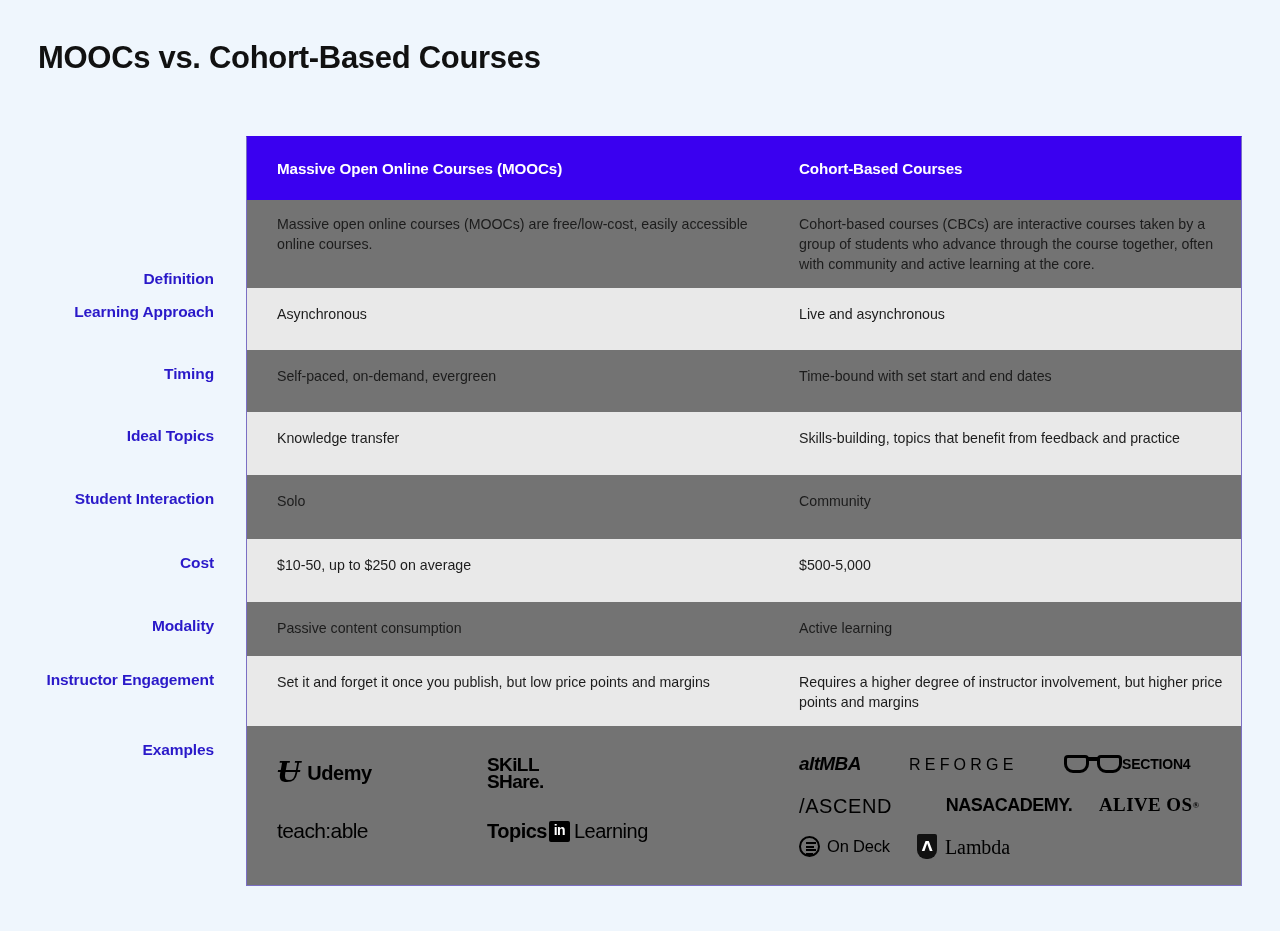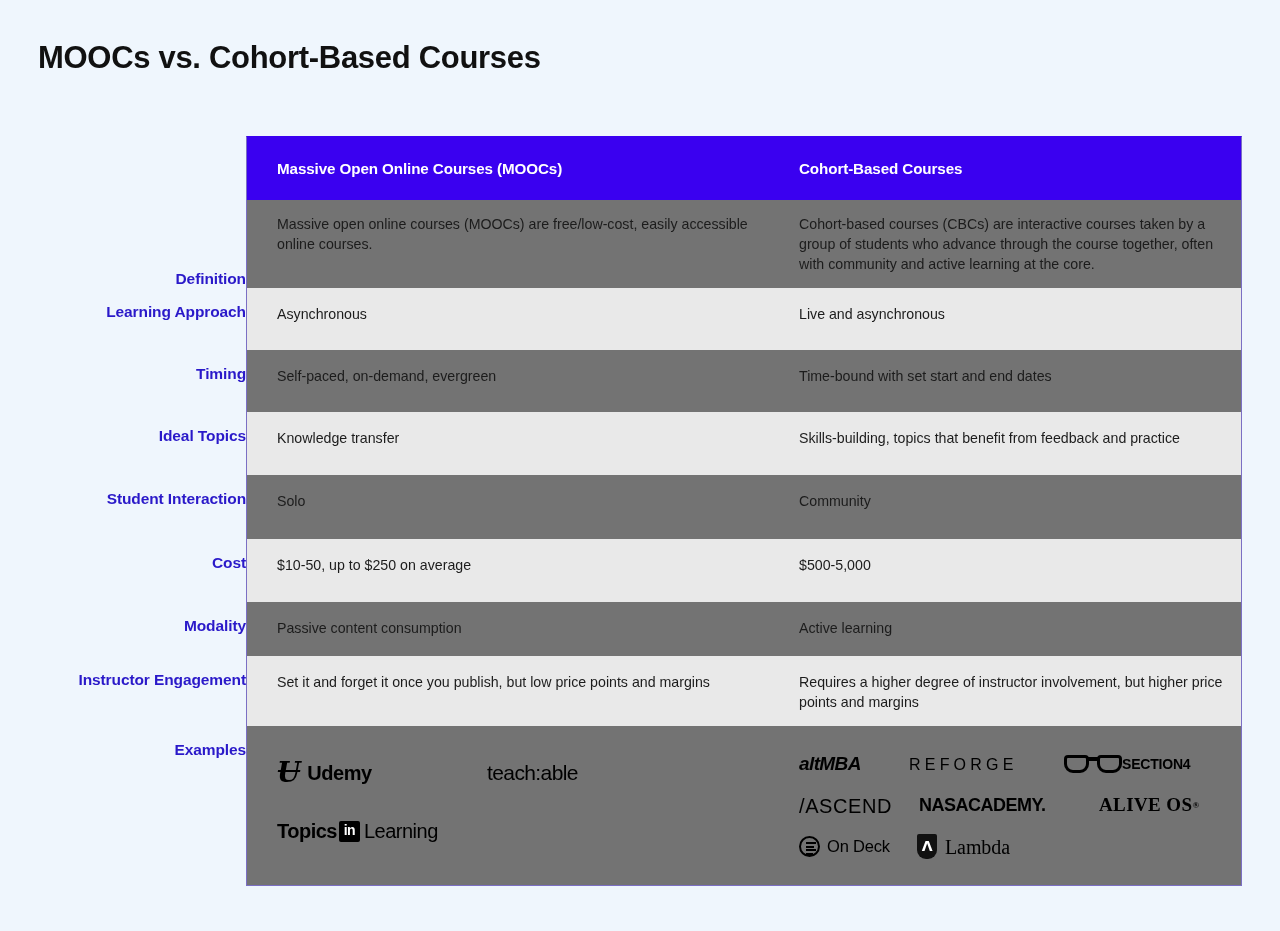--- a/index.html
+++ b/index.html
@@ -45,21 +45,21 @@
     display: flex;
     align-items: flex-start;
     position: relative;
   }
 
   
   .rowlabel {
     width: 208px;
     flex: 0 0 208px;
     text-align: right;
-    padding-right: 0;
+    padding-right: 32px;
     font-size: 15.5px;
     font-weight: bold;
     color: #2a19c9;
     line-height: 1.25;
     letter-spacing: -0.1px;
   }
 
   .cells {
     flex: 1 1 auto;
     display: flex;
@@ -131,21 +131,21 @@
     display: flex;
     flex-wrap: wrap;
     align-items: center;
   }
   .logo-grid.left .logo-slot { width: 210px; height: 58px; display: flex; align-items: center; }
   .logo-grid.right .logo-slot { height: 41px; display: flex; align-items: center; }
   .logo-grid.right .w-a { width: 110px; }
   .logo-grid.right .w-b { width: 155px; }
   .logo-grid.right .w-c { width: 100px; }
   .logo-grid.right .w-d { width: 120px; }
-  .logo-grid.right .w-e { width: 180px; }
+  .logo-grid.right .w-e { width: 180px; justify-content: center; }
   .logo-grid.right .w-f { width: 110px; }
   .logo-grid.right .w-g { width: 118px; }
   .logo-grid.right .w-h { width: 120px; }
 
   
   .lg { color: #000; white-space: nowrap; display: flex; align-items: center; }
 
   .lg-udemy { font-size: 20px; font-weight: bold; letter-spacing: -0.4px; }
   .udemy-mark { font-family: "DejaVu Serif", serif; font-style: italic; font-weight: bold;
                 font-size: 27px; margin-right: 7px; line-height: 1; transform: translateY(-1px); }
@@ -285,20 +285,26 @@
         <div class="cell c1 logos">
           <div class="logo-grid left">
 
             <div class="logo-slot">
               <span class="lg lg-udemy">
                 <span class="udemy-mark">Ʉ</span>
                 <span>Udemy</span>
               </span>
             </div>
 
+            <div class="logo-slot">
+              <span class="lg lg-skillshare">
+                <span class="l1">SKiLL</span>
+                <span class="l2">SHare.</span>
+              </span>
+            </div>
 
             <div class="logo-slot">
               <span class="lg lg-teachable">teach:able</span>
             </div>
 
             <div class="logo-slot">
               <span class="lg lg-linkedin">
                 <b>Topics</b>
                   <span class="li-box">in</span>
                   <span>Learning</span>

